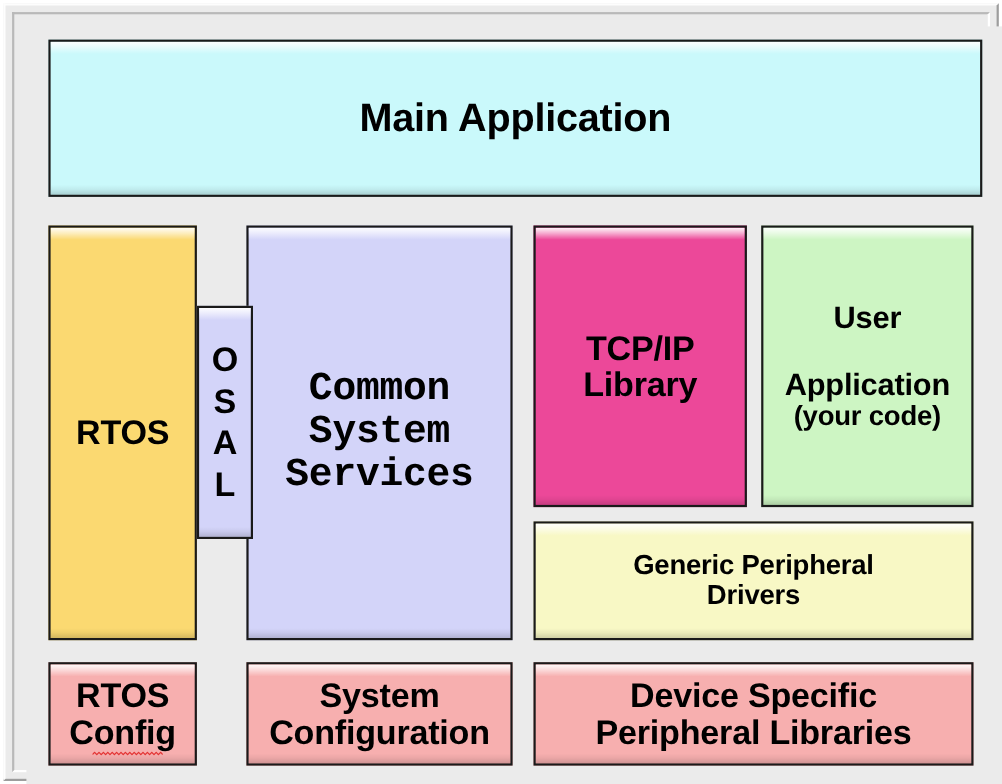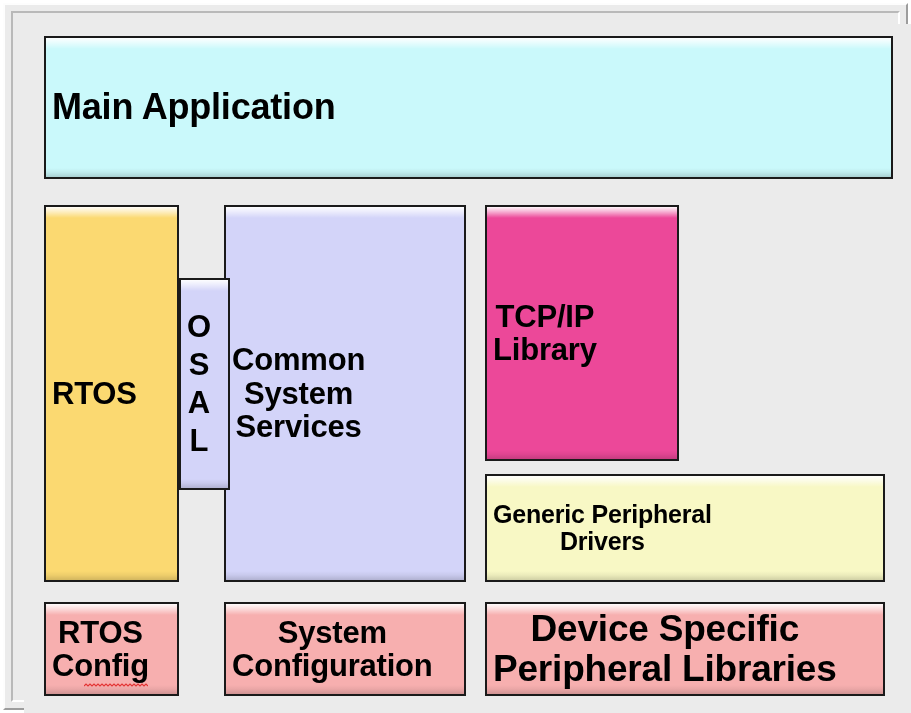--- a/index.html
+++ b/index.html
@@ -59,21 +59,21 @@
     background: #ebebeb;
   }
 
   
   .block {
     position: absolute;
     box-sizing: border-box;
     border: 2px solid #1a1a1a;
     display: flex;
     align-items: center;
-    justify-content: flex-start;
+    justify-content: center;
     text-align: center;
     color: #000000;
     font-weight: bold;
     line-height: 1.08;
     letter-spacing: -0.2px;
     overflow: hidden;
   }
   
   .block::before {
     content: "";
@@ -121,21 +121,22 @@
     font-size: 31px;
     z-index: 5;
   }
   #blk-osal .blabel {
     line-height: 1.22;
     letter-spacing: 0px;
   }
   #blk-common-system-services {
     left: 200px; top: 181px; width: 242px; height: 377px;
     background: #d3d4f9;
-    font-size: 31px;
+    font-size: 36px;
+    font-family: Liberation Mono, monospace;
   }
   #blk-tcpip-library {
     left: 461px; top: 181px; width: 194px; height: 256px;
     background: #ec4899;
     font-size: 31px;
   }
   #blk-user-application {
     left: 668px; top: 181px; width: 193px; height: 256px;
     background: #cdf5c3;
     font-size: 28px;
@@ -155,21 +156,21 @@
     font-size: 31px;
   }
   #blk-system-configuration {
     left: 200px; top: 578px; width: 242px; height: 94px;
     background: #f7afaf;
     font-size: 31px;
   }
   #blk-device-specific-peripheral-libraries {
     left: 461px; top: 578px; width: 400px; height: 94px;
     background: #f7afaf;
-    font-size: 37px;
+    font-size: 31px;
   }
 
   
   .spell-squiggle {
     position: absolute;
     left: 38px;
     bottom: 7px;
     width: 64px;
     height: 4px;
     z-index: 3;
@@ -206,20 +207,27 @@
           <span class="blabel">Common
 System
 Services</span>
         </div>
 
         <div class="block" id="blk-tcpip-library">
           <span class="blabel">TCP/IP
 Library</span>
         </div>
 
+        <div class="block" id="blk-user-application">
+          <span class="blabel">
+            <span>User</span><br>
+            <span>Application</span>
+            <span class="sub-line">(your code)</span>
+          </span>
+        </div>
 
         <div class="block" id="blk-generic-peripheral-drivers">
           <span class="blabel">Generic Peripheral
 Drivers</span>
         </div>
 
         <div class="block" id="blk-rtos-config">
           <span class="blabel">RTOS
 Config</span>
           <svg class="spell-squiggle" viewBox="0 0 64 4" preserveAspectRatio="none">

